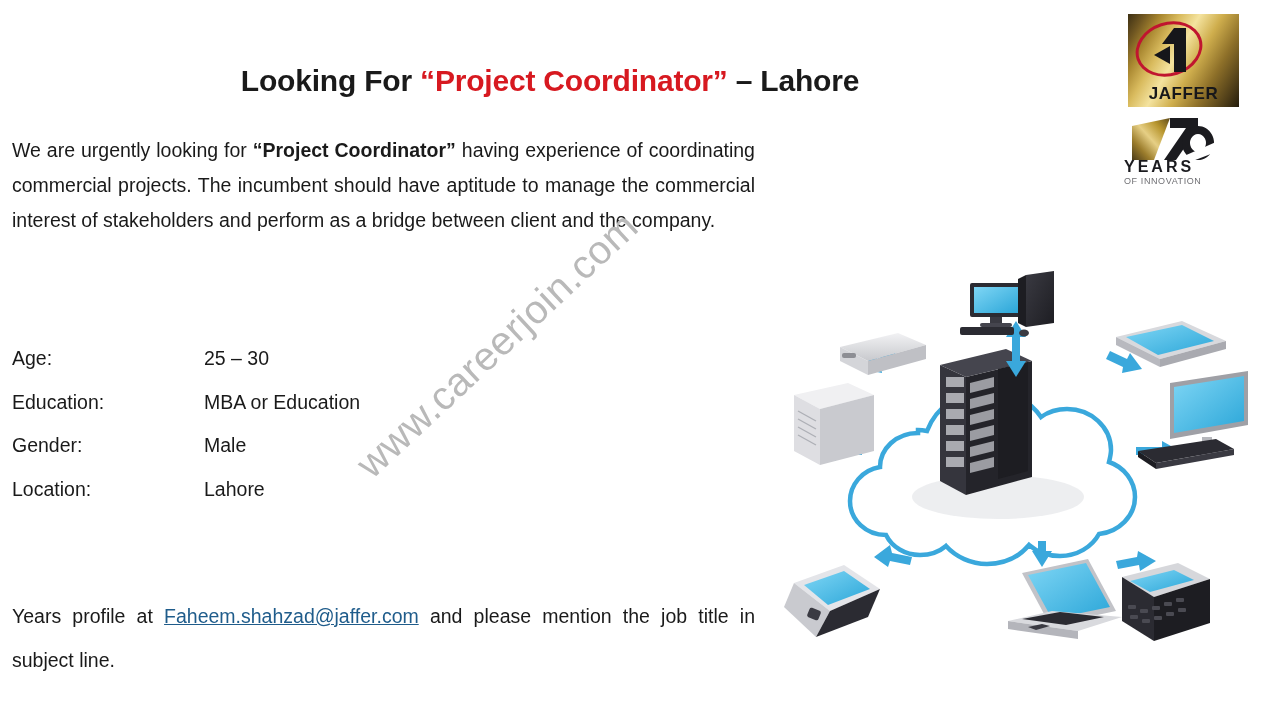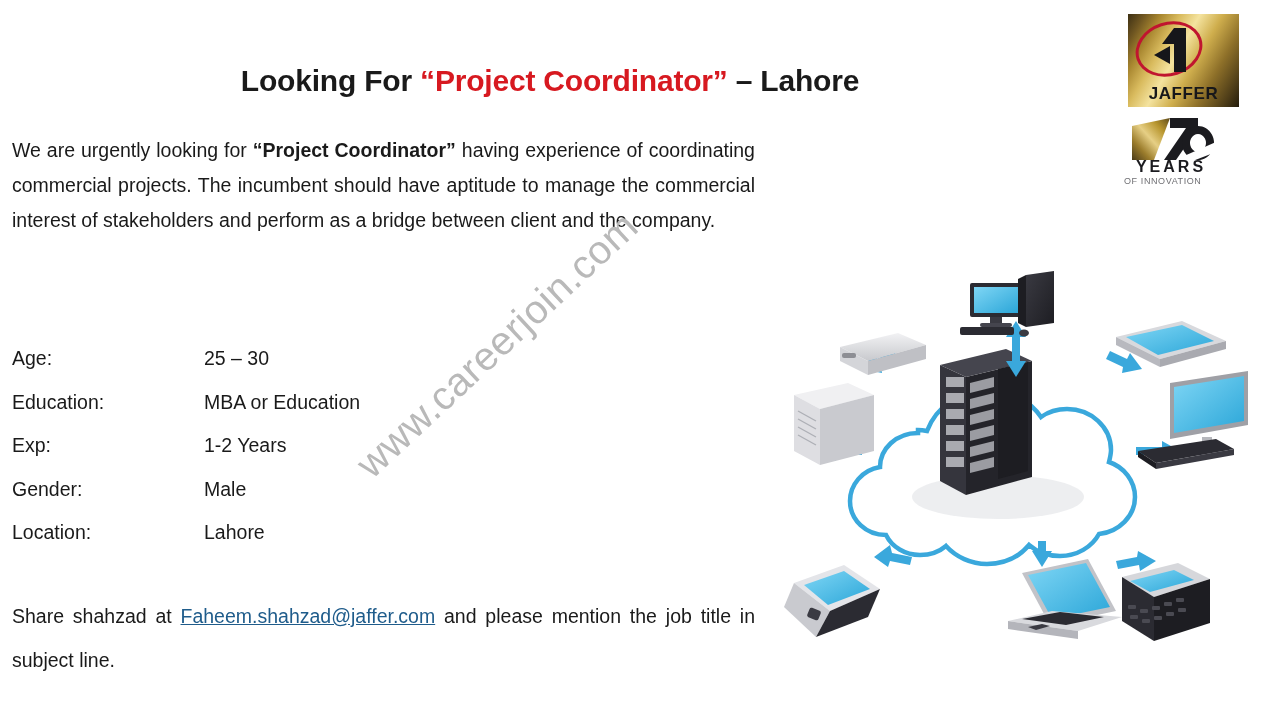--- a/index.html
+++ b/index.html
@@ -154,21 +154,20 @@
     left: 0;
     top: 0;
     width: 94px;
     height: 52px;
   }
   #logo-years .years {
     position: absolute;
     left: 0;
     right: 0;
     top: 46px;
-    text-align: center;
     font-size: 16px;
     font-weight: bold;
     color: #1b1b1f;
     letter-spacing: 3px;
   }
   #logo-years .sub {
     position: absolute;
     left: 0;
     right: 0;
     top: 64px;
@@ -202,36 +201,32 @@
   <tbody>
     <tr>
       <td class="k">Age:</td>
       <td class="v">25 – 30</td>
     </tr>
     <tr>
       <td class="k">Education:</td>
       <td class="v">MBA or Education</td>
     </tr>
     <tr>
-      <td class="k">Exp:</td>
-      <td class="v">1-2 Years</td>
-    </tr>
-    <tr>
       <td class="k">Gender:</td>
       <td class="v">Male</td>
     </tr>
     <tr>
       <td class="k">Location:</td>
       <td class="v">Lahore</td>
     </tr>
   </tbody>
 </table>
 
 <div id="contact">
-  <span>Share shahzad at </span><a class="mail" href="#">Faheem.shahzad@jaffer.com</a><span> and please mention the job title in subject line.</span>
+  <span>Years profile at </span><a class="mail" href="#">Faheem.shahzad@jaffer.com</a><span> and please mention the job title in subject line.</span>
 </div>
 
 <div id="watermark">www.careerjoin.com</div>
 
 <div id="logo-jaffer">
   <div class="gold"></div>
   <div class="ellipse"></div>
   <svg class="mark" viewBox="0 0 46 52">
     <path d="M26 4 L38 4 L38 48 L26 48 Z" fill="#16161a"></path>
     <path d="M26 4 L26 20 L14 20 Z" fill="#16161a"></path>

